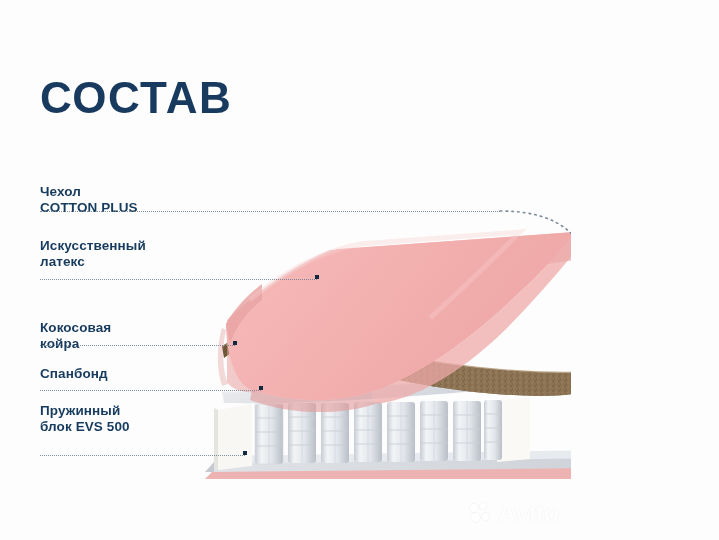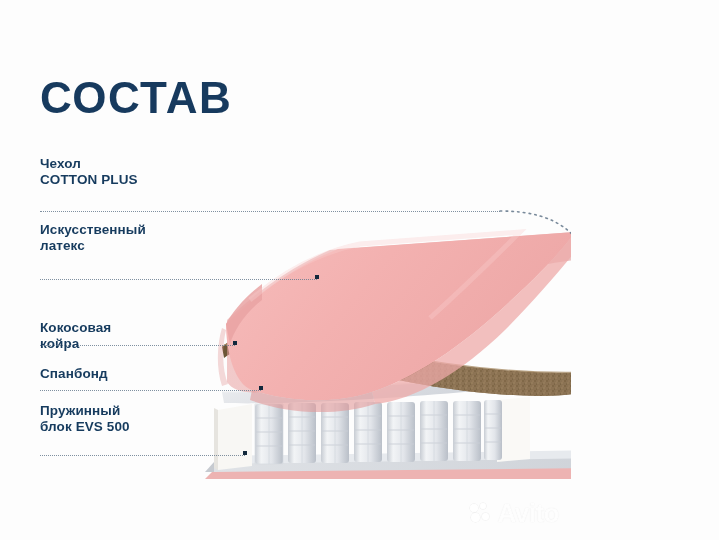--- a/index.html
+++ b/index.html
@@ -267,26 +267,26 @@
 
     <g>
       <path d="M500 211 C560 211 592 236 597 300 L597 327" fill="none" stroke="#6a7d90" stroke-width="1.6" stroke-dasharray="1.6 4.2" stroke-linecap="round" opacity=".9"></path>
     </g>
   </svg>
 
   <div id="page-title">СОСТАВ</div>
 
   <div>
 
-    <div class="layer-label" style="top:156px">Чехол
+    <div class="layer-label" style="top:184px">Чехол
 COTTON PLUS</div>
     <div class="leader" style="top:211px;width:460px"></div>
     <div class="leader-dot" style="left:595px;top:327px"></div>
 
-    <div class="layer-label" style="top:222px">Искусственный
+    <div class="layer-label" style="top:238px">Искусственный
 латекс</div>
     <div class="leader" style="top:279px;width:277px"></div>
     <div class="leader-dot" style="left:315px;top:275px"></div>
 
     <div class="layer-label" style="top:320px">Кокосовая
 койра</div>
     <div class="leader" style="top:345px;width:195px"></div>
     <div class="leader-dot" style="left:233px;top:341px"></div>
 
     <div class="layer-label" style="top:366px">Спанбонд</div>

